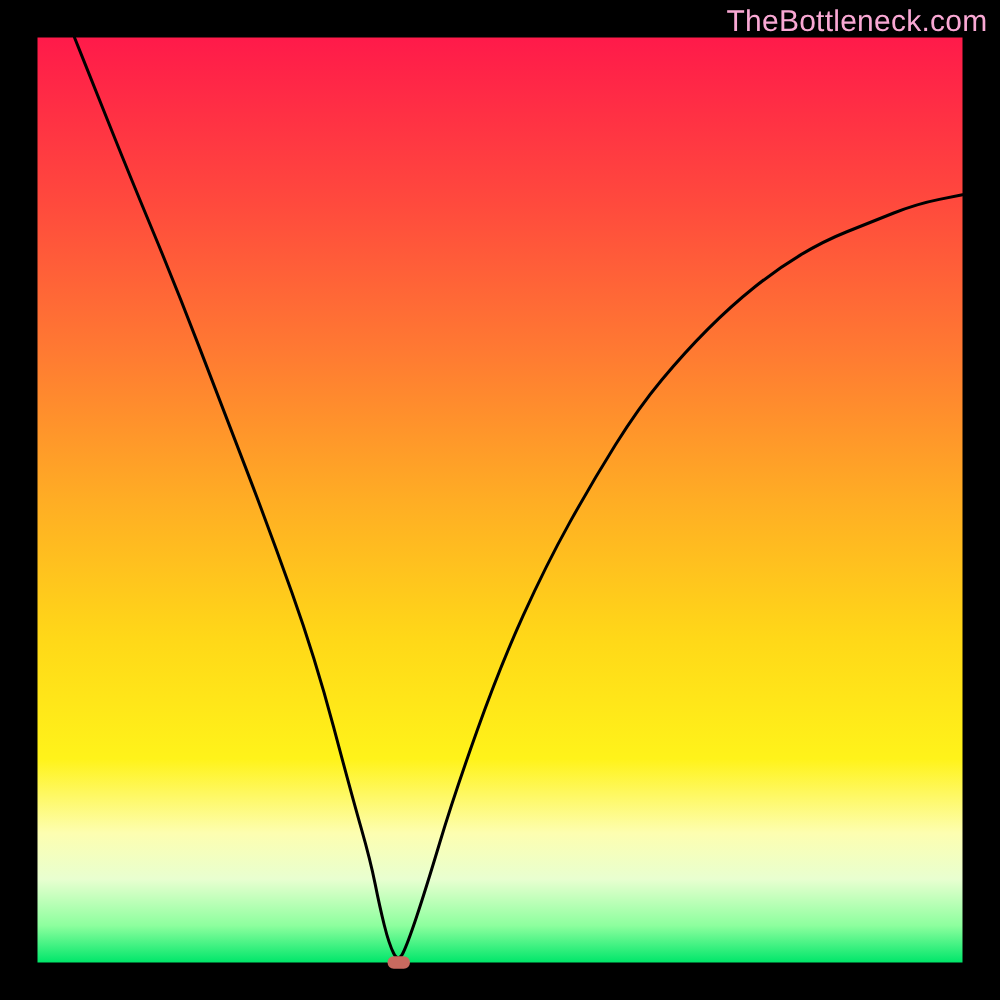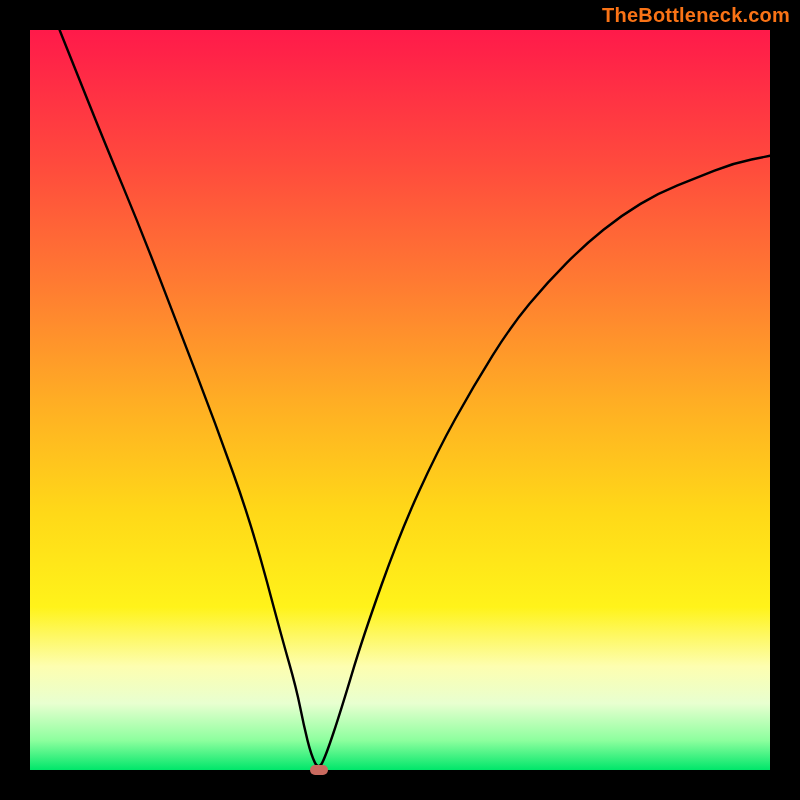--- a/index.html
+++ b/index.html
@@ -14,23 +14,23 @@
   .frame {
     position: relative;
     width: 800px;
     height: 800px;
     background: #000;
   }
   .watermark {
     position: absolute;
     top: 4px;
     right: 10px;
-    color: #f97316;
-    font-size: 20px;
-    font-weight: 700;
+    color: #f9a8d4;
+    font-size: 24px;
+    font-weight: 400;
     letter-spacing: 0.2px;
     z-index: 3;
   }
   .plot {
     position: absolute;
     left: 30px;
     top: 30px;
     width: 740px;
     height: 740px;
     background: linear-gradient(

